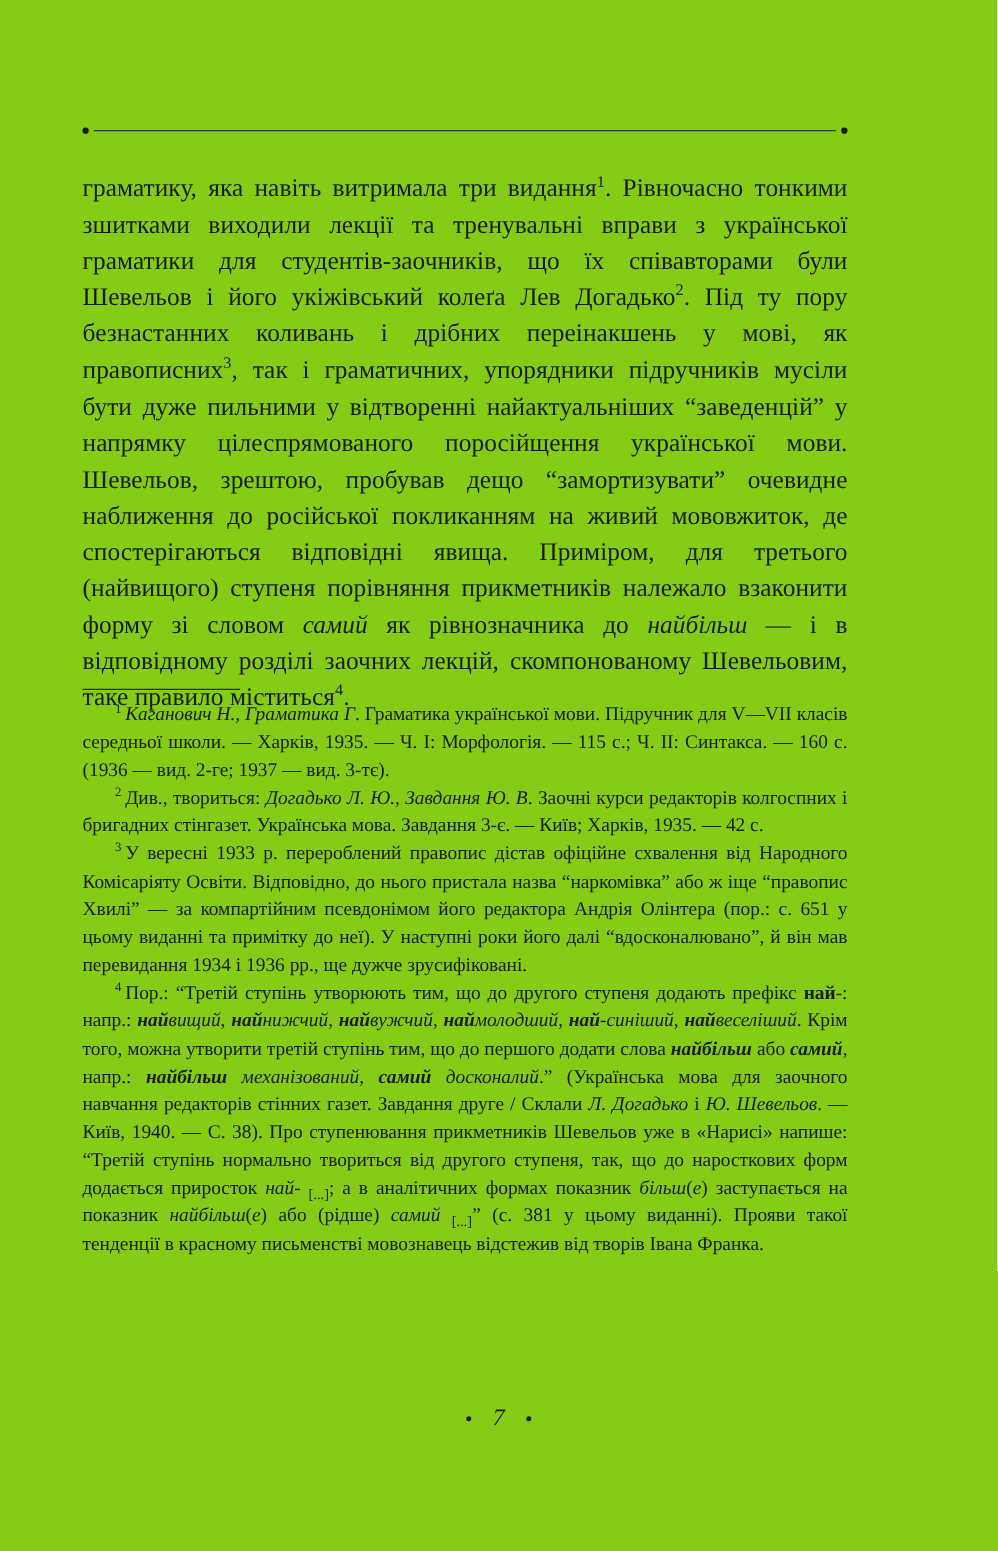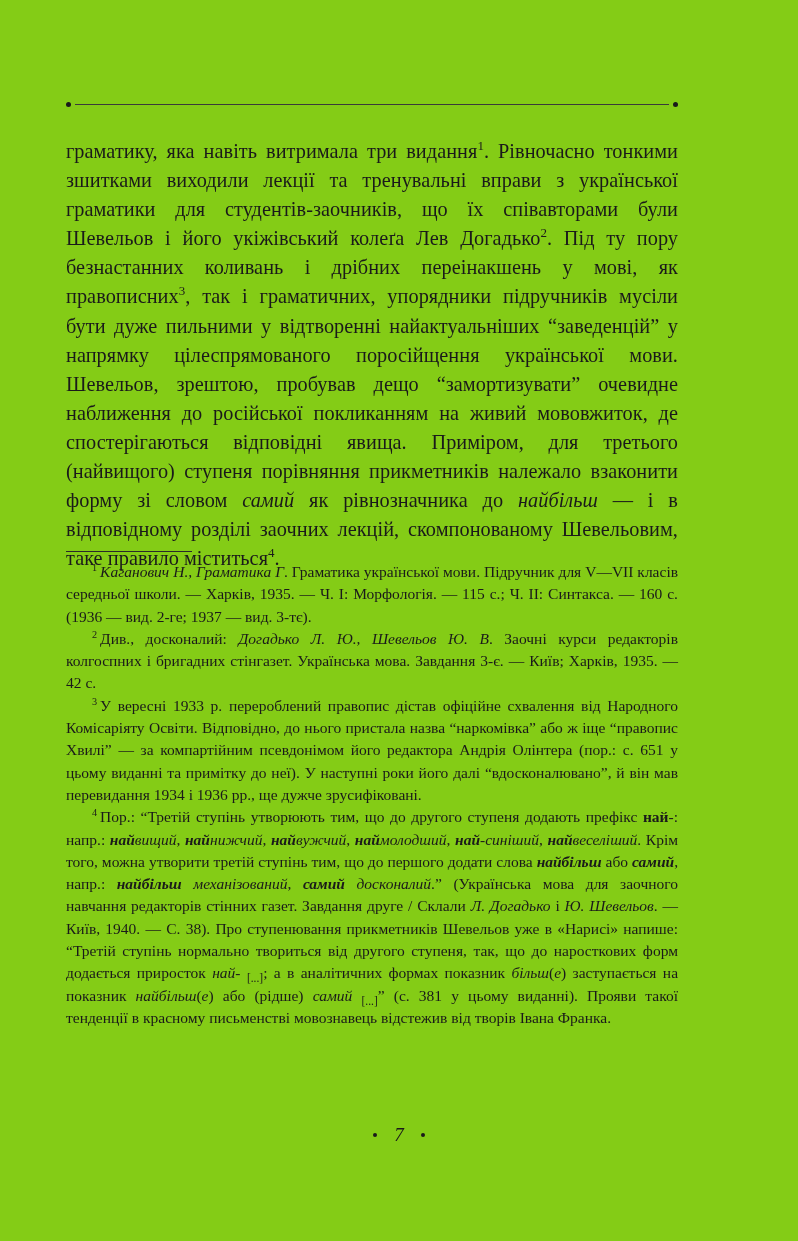--- a/index.html
+++ b/index.html
@@ -139,21 +139,21 @@
   </div>
 
   <div class="body-block">
     <p id="body-paragraph"><span>граматику, яка навіть витримала три видання</span><sup>1</sup><span>. Рівночасно тонкими зшитками виходили лекції та тренувальні вправи з української граматики для студентів-заочників, що їх співавторами були Шевельов і його укіжівський колеґа Лев Догадько</span><sup>2</sup><span>. Під ту пору безнастанних коливань і дрібних переінакшень у мові, як правописних</span><sup>3</sup><span>, так і граматичних, упорядники підручників мусіли бути дуже пильними у відтворенні найактуальніших “заведенцій” у напрямку цілеспрямованого поросійщення української мови. Шевельов, зрештою, пробував дещо “замортизувати” очевидне наближення до російської покликанням на живий мововжиток, де спостерігаються відповідні явища. Приміром, для третього (найвищого) ступеня порівняння прикметників належало взаконити форму зі словом </span><i>самий</i><span> як рівнозначника до </span><i>найбільш</i><span> — і в відповідному розділі заочних лекцій, скомпонованому Шевельовим, таке правило міститься</span><sup>4</sup><span>.</span></p>
   </div>
 
   <div class="fn-rule"></div>
 
   <div class="footnotes" id="footnotes-block">
       <p class="fn"><span class="fn-num">1</span><i>Каганович Н., Граматика Г</i><span>. Граматика української мови. Підручник для V—VII класів середньої школи. — Харків, 1935. — Ч. I: Морфологія. — 115 с.; Ч. II: Синтакса. — 160 с. (1936 — вид. 2-ге; 1937 — вид. 3-тє).</span></p>
-      <p class="fn"><span class="fn-num">2</span><span>Див., досконалий: </span><i>Догадько Л. Ю., Шевельов Ю. В</i><span>. Заочні курси редакторів колгоспних і бригадних стінгазет. Українська мова. Завдання 3-є. — Київ; Харків, 1935. — 42 с.</span></p>
+      <p class="fn"><span class="fn-num">2</span><span>Див., твориться: </span><i>Догадько Л. Ю., Завдання Ю. В</i><span>. Заочні курси редакторів колгоспних і бригадних стінгазет. Українська мова. Завдання 3-є. — Київ; Харків, 1935. — 42 с.</span></p>
       <p class="fn"><span class="fn-num">3</span><span>У вересні 1933 р. перероблений правопис дістав офіційне схвалення від Народного Комісаріяту Освіти. Відповідно, до нього пристала назва “наркомівка” або ж іще “правопис Хвилі” — за компартійним псевдонімом його редактора Андрія Олінтера (пор.: с. 651 у цьому виданні та примітку до неї). У наступні роки його далі “вдосконалювано”, й він мав перевидання 1934 і 1936 рр., ще дужче зрусифіковані.</span></p>
       <p class="fn"><span class="fn-num">4</span><span>Пор.: “Третій ступінь утворюють тим, що до другого ступеня додають префікс </span><b>най</b><span>-: напр.: </span><span class="bi">най</span><i>вищий</i><span>, </span><span class="bi">най</span><i>нижчий</i><span>, </span><span class="bi">най</span><i>вужчий</i><span>, </span><span class="bi">най</span><i>молодший</i><span>, </span><span class="bi">най</span><i>-синіший</i><span>, </span><span class="bi">най</span><i>веселіший</i><span>. Крім того, можна утворити третій ступінь тим, що до першого додати слова </span><span class="bi">найбільш</span><span> або </span><span class="bi">самий</span><span>, напр.: </span><span class="bi">найбільш</span><i> механізований</i><span>, </span><span class="bi">самий</span><i> досконалий</i><span>.” (Українська мова для заочного навчання редакторів стінних газет. Завдання друге / Склали </span><i>Л. Догадько</i><span> і </span><i>Ю. Шевельов</i><span>. — Київ, 1940. — С. 38). Про ступенювання прикметників Шевельов уже в «Нарисі» напише: “Третій ступінь нормально твориться від другого ступеня, так, що до наросткових форм додається приросток </span><i>най</i><span>- </span><span class="ell">[...]</span><span>; а в аналітичних формах показник </span><i>більш</i><span>(</span><i>е</i><span>) заступається на показник </span><i>найбільш</i><span>(</span><i>е</i><span>) або (рідше) </span><i>самий</i><span> </span><span class="ell">[...]</span><span>” (с. 381 у цьому виданні). Прояви такої тенденції в красному письменстві мовознавець відстежив від творів Івана Франка.</span></p>
     </div>
 
   <div class="folio">
     <span class="dot"></span>
     <span class="num">7</span>
     <span class="dot"></span>
   </div>
 

